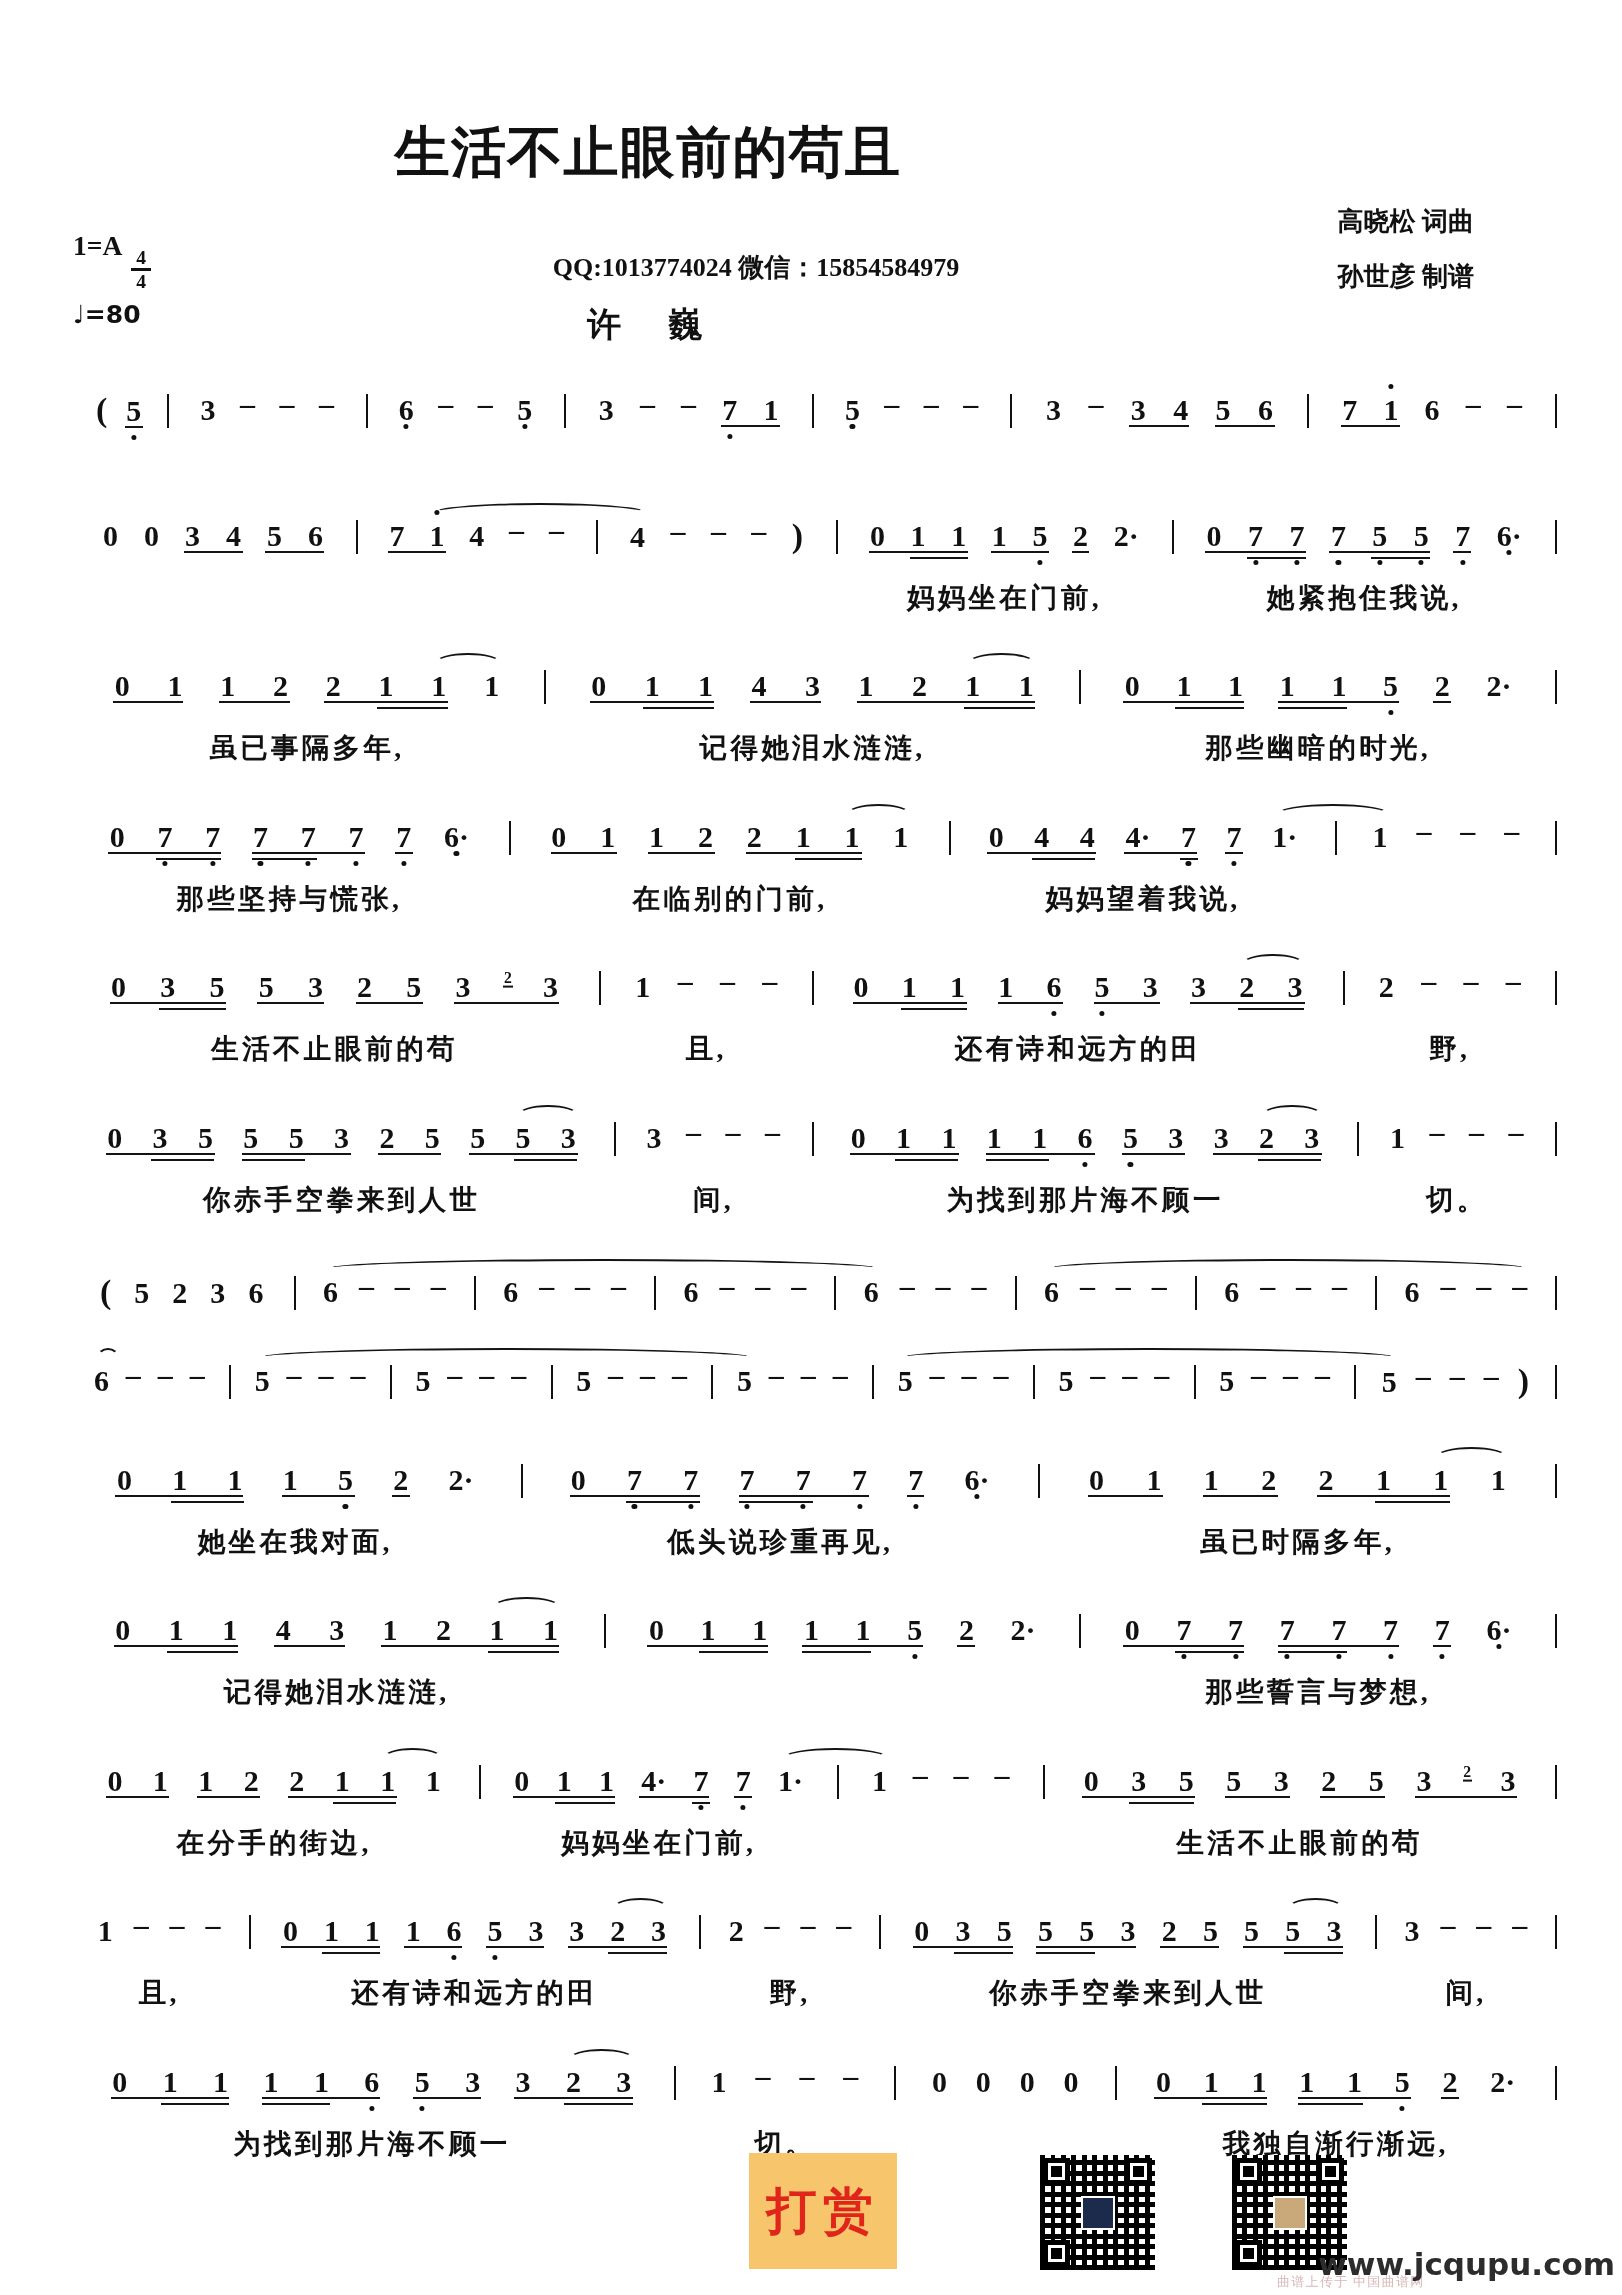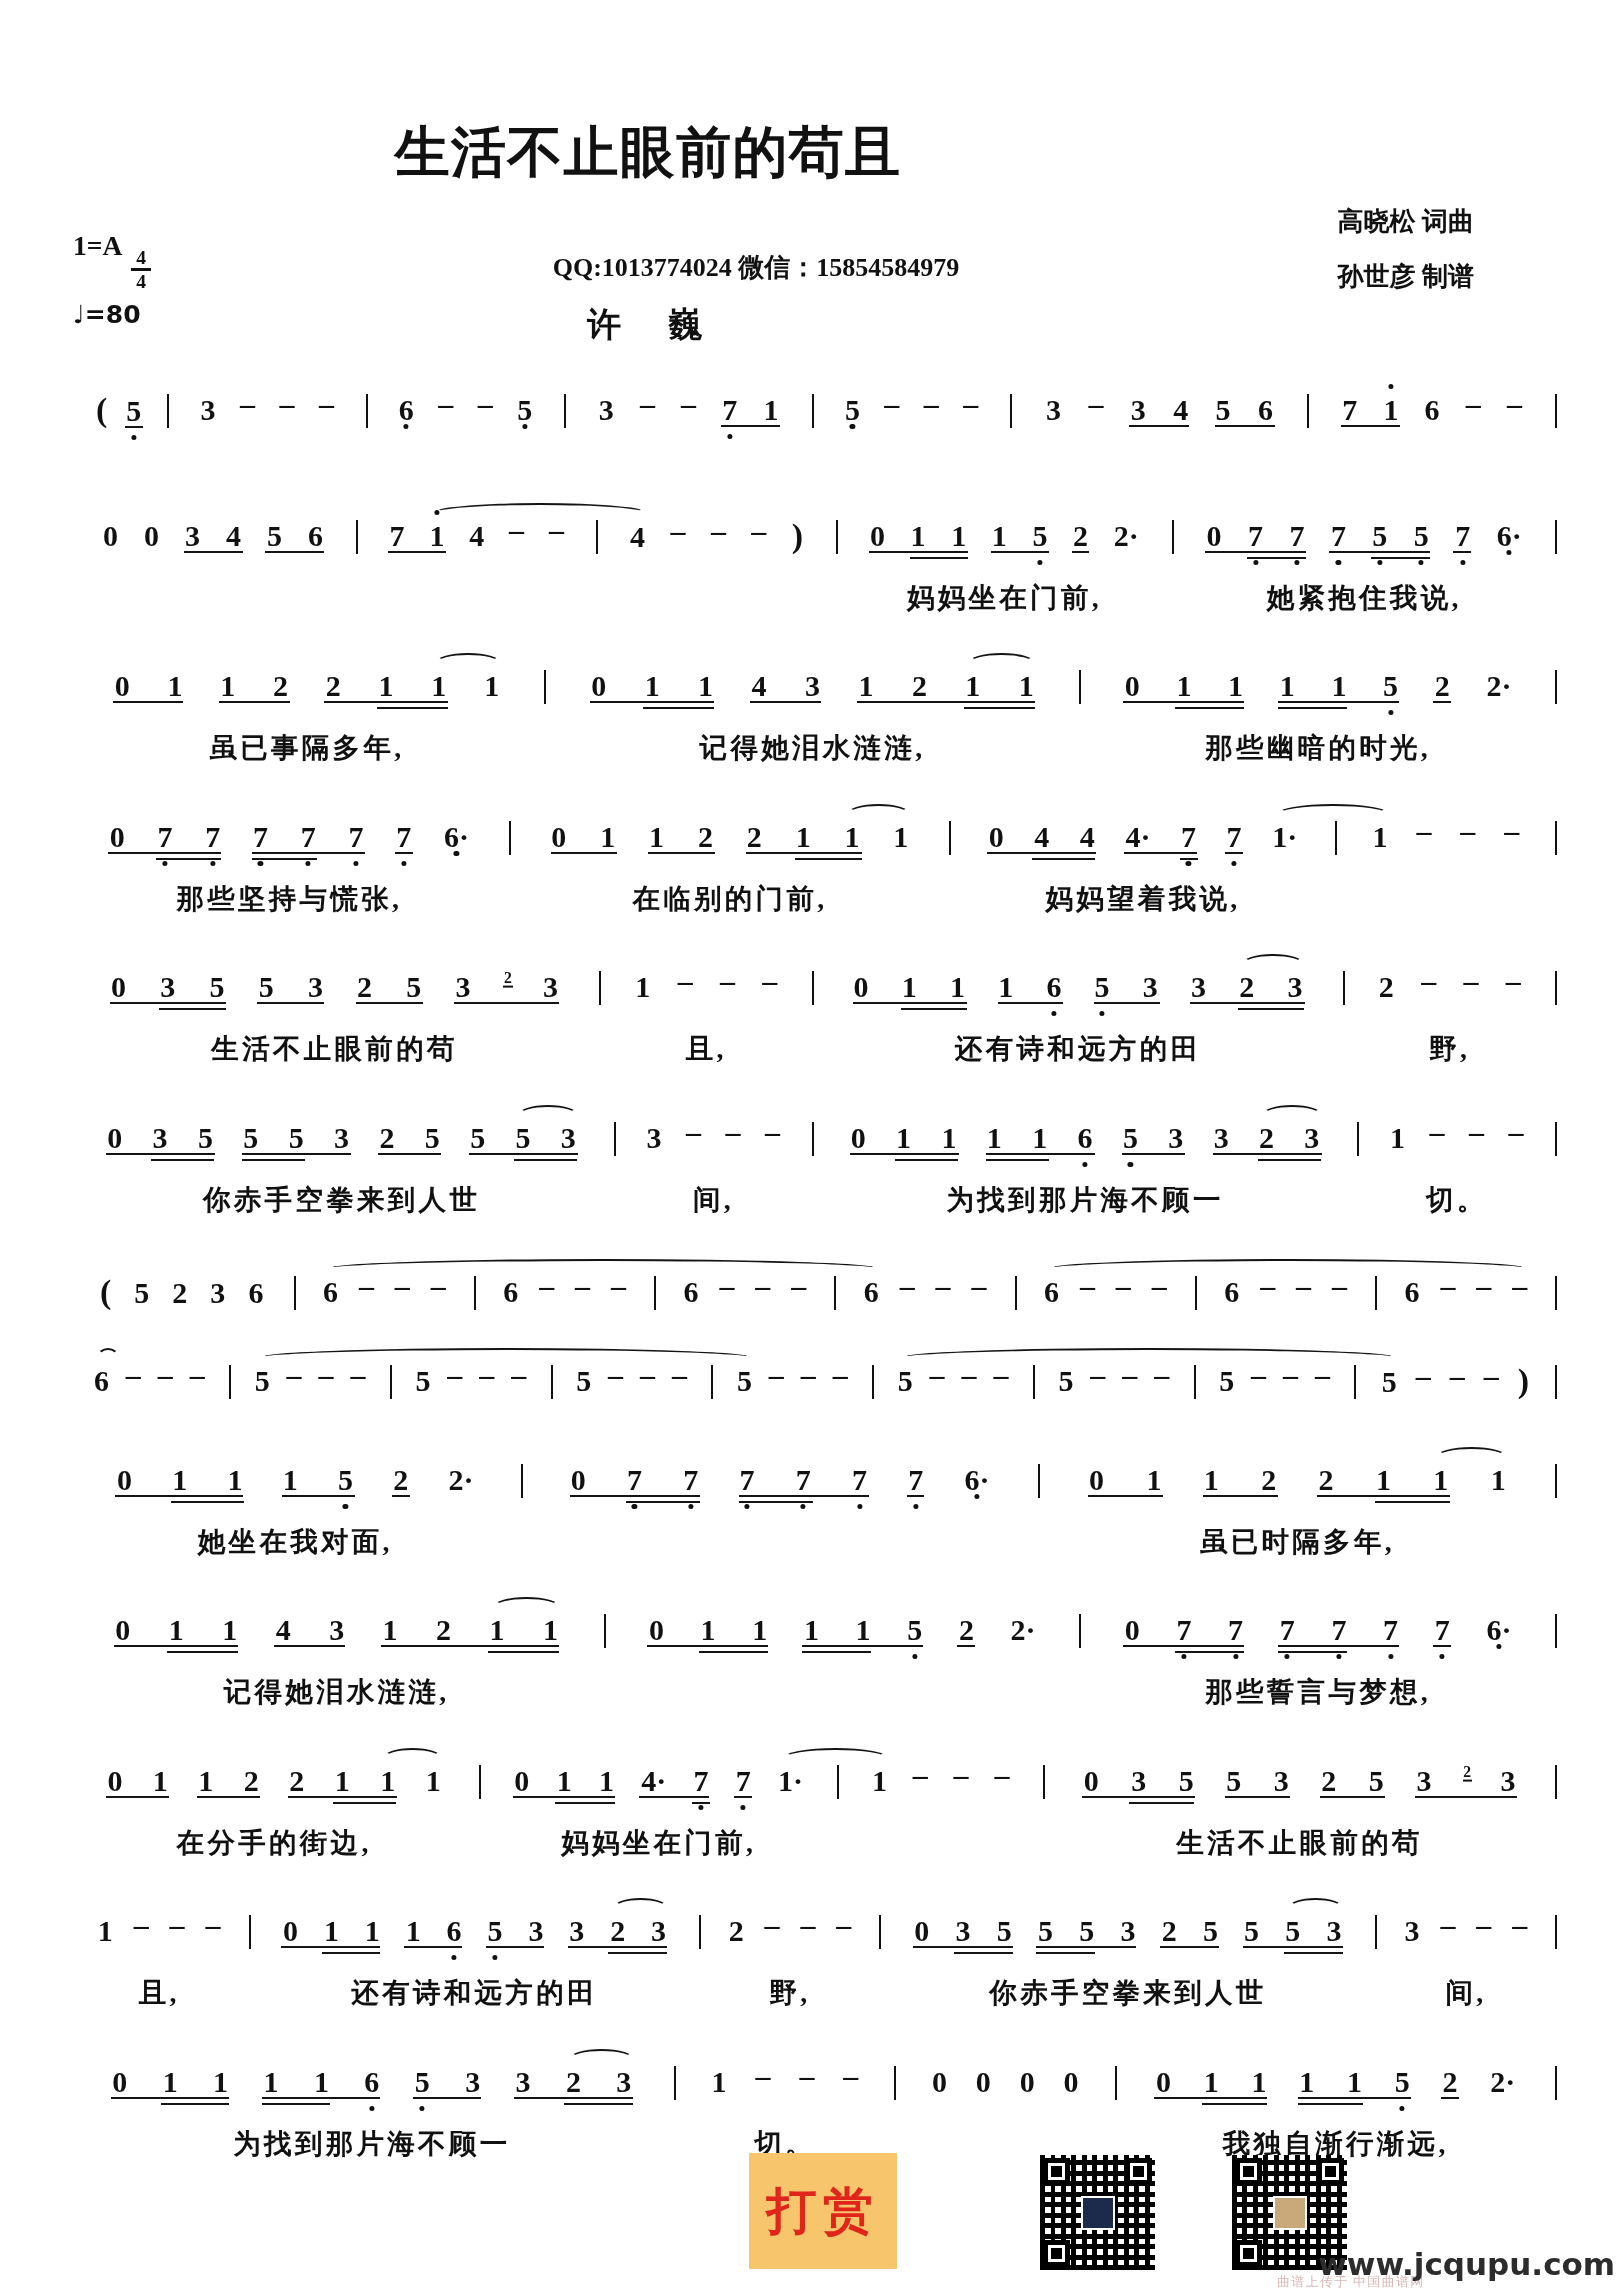--- a/index.html
+++ b/index.html
@@ -689,20 +689,21 @@
           <span class="nt ing">0</span>
           <span class="nt lo ing">7</span>
           <span class="nt lo ing">7</span>
           <span class="nt lo ing">7</span>
           <span class="nt lo ing">7</span>
           <span class="nt lo ing">7</span>
           <span class="nt lo ing">7</span>
           <span class="nt lo">6·</span>
         </div>
         <div class="bar"></div>
+        <div class="mlyric">低头说珍重再见,</div>
         <div class="beam" style="left: 48px; width: 130px; top: 34px;"></div>
         <div class="beam" style="left: 217px; width: 130px; top: 34px;"></div>
         <div class="beam" style="left: 385px; width: 17.7px; top: 34px;"></div>
         <div class="beam" style="left: 104px; width: 74px; top: 40px;"></div>
         <div class="beam" style="left: 217px; width: 74px; top: 40px;"></div>
       </div>
       <div class="measure" style="flex-grow: 8;">
         <div class="mnotes">
           <span class="nt ing">0</span>
           <span class="nt ing">1</span>

